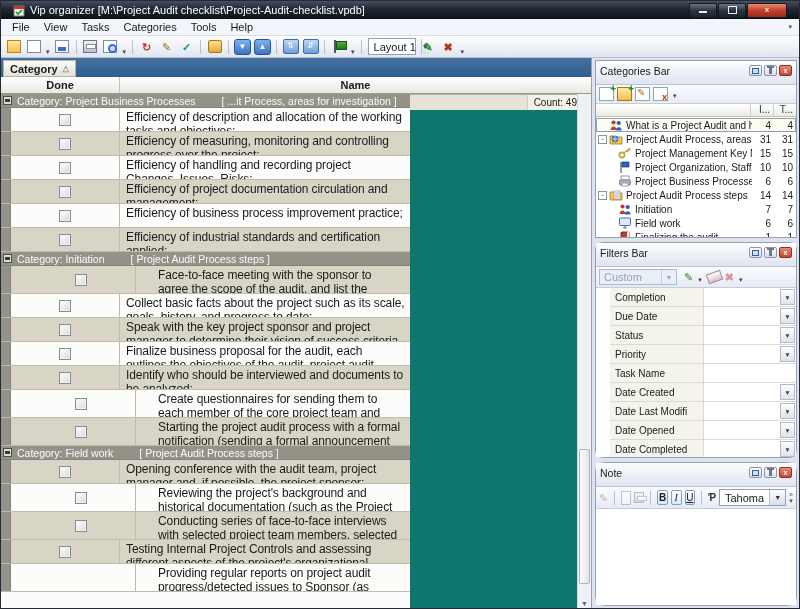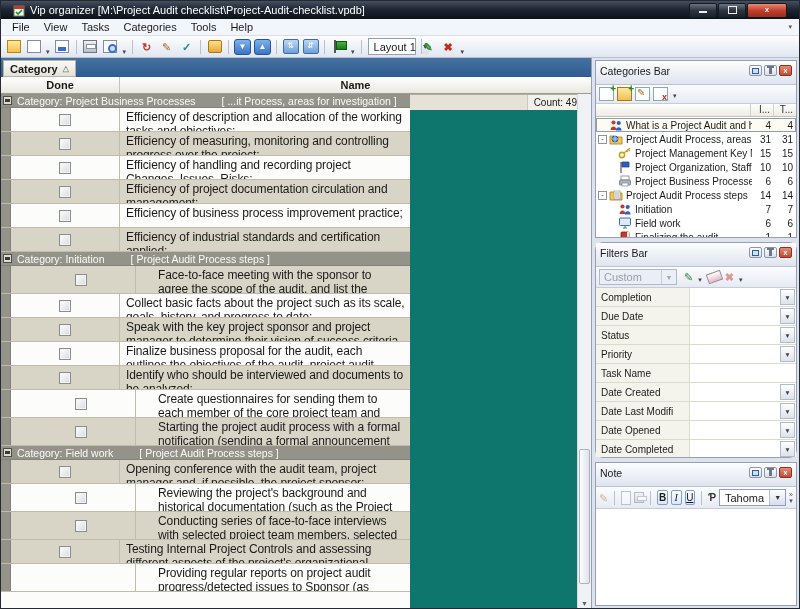--- a/index.html
+++ b/index.html
@@ -76,21 +76,21 @@
   .fdone{width:118px;height:100%;box-sizing:border-box;background:#e6e3d6;border-right:1px solid #ccc9bb;flex:none;}
   .ftext{padding-left:6px;font-size:10px;}
   .vscroll{width:13px;flex:none;background:#f0f1f4;border-left:1px solid #d4d7dd;position:relative;}
   .vthumb{position:absolute;left:1px;right:1px;top:69%;height:26%;background:linear-gradient(90deg,#fdfdfe,#dfe3ea);border:1px solid #aab3c2;border-radius:2px;}
   .varrow{position:absolute;left:0;right:0;bottom:1px;text-align:center;font-size:7px;color:#5a6170;}
   
   .side{flex:1;min-width:0;background:#dde3ee;padding:2px 2px 2px 3px;display:flex;flex-direction:column;gap:4px;}
   .panel{border:1px solid #97a0b1;background:#f4f4f0;display:flex;flex-direction:column;min-height:0;}
   .p-cats{height:176px;flex:none;}
   .p-filters{height:214px;flex:none;border-radius:8px;}
-  .p-note{flex:1;}
+  .p-note{flex:1;border-radius:10px;}
   .ptitle{height:15px;flex:none;background:linear-gradient(#fdfdfe,#dfe4ef);border-bottom:1px solid #bcc3d0;display:flex;align-items:flex-start;padding:4px 4px;font-size:10.5px;}
   .pbtns{margin-left:auto;display:flex;gap:2px;}
   .pbtn{width:13px;height:11px;box-sizing:border-box;border:1px solid #8c96a8;border-radius:2px;background:linear-gradient(#fff,#d8deea);display:flex;align-items:center;justify-content:center;}
   .pbtn .rbox{width:5px;height:4px;border:1px solid #2d5d9e;background:#cfe0f4;}
   .pbtn.pclose{background:linear-gradient(#e58a76,#c44a33);border-color:#8f2f1d;color:#fff;font-size:7px;font-weight:bold;line-height:9px;}
   .pin{width:3px;height:6px;background:#6b7687;position:relative;}
   .pin::before{content:"";position:absolute;top:-2px;left:-2px;width:7px;height:2px;background:#6b7687;}
   .ptoolbar{flex:none;background:linear-gradient(#fbfcfe,#e6eaf3);border-bottom:1px solid #c6cdd9;display:flex;align-items:center;padding:2px 3px;gap:3px;}
   .sbico{width:15px;height:14px;box-sizing:border-box;position:relative;display:inline-block;}
   .i-cat{background:#fff;border:1px solid #8aa;}
@@ -112,21 +112,21 @@
   .exp{width:9px;height:9px;box-sizing:border-box;border:1px solid #8a93a2;background:#fff;font-size:8px;line-height:6px;text-align:center;color:#333;margin-left:2px;flex:none;}
   .ind{width:11px;flex:none;}
   .ind2{width:13px;flex:none;border-left:1px dotted #b8bcc4;margin-left:6px;}
   .ti{width:14px;height:12px;flex:none;margin-left:2px;}
   .trow.sel{background:#fdfcf0;outline:1px solid #8d9bb3;outline-offset:-1px;}
   
   .fcombo{width:78px;height:16px;box-sizing:border-box;border:1px solid #aeb9cc;background:#e9eef7;color:#98a0ac;display:flex;align-items:center;}
   .fcombo .cval{flex:1;padding-left:4px;}
   .fcombo .cbtn{width:14px;height:100%;border-left:1px solid #c2cbda;display:flex;align-items:center;justify-content:center;font-size:7px;color:#9aa;}
   .i-eraser{width:13px;height:8px;background:linear-gradient(#fff,#e3b8c8);border:1px solid #9a8a94;transform:rotate(-20deg);display:inline-block;}
-  .frows{flex:1;background:#fff;overflow:hidden;}
+  .frows{flex:1;background:#fff;overflow:hidden;padding-left:14px;}
   .frow{height:19px;box-sizing:border-box;display:flex;border-bottom:1px solid #dcd9cf;align-items:stretch;background:#fff;}
   .flabel{width:88px;flex:none;background:#f4f3ec;border-right:1px solid #dcd9cf;display:flex;align-items:center;padding-left:5px;font-size:10px;overflow:hidden;white-space:nowrap;}
   .fval{flex:1;}
   .fbtn{width:15px;margin:1px;box-sizing:border-box;border:1px solid #b2bac8;background:linear-gradient(#fefefe,#dde2eb);display:flex;align-items:center;justify-content:center;font-size:6.5px;color:#444;flex:none;}
   
   .fmt{width:16px;height:15px;box-sizing:border-box;border:1px solid #7da0d0;border-radius:2px;background:linear-gradient(#ffffff,#d9e6f8);font-size:10px;display:flex;align-items:center;justify-content:center;}
   .fmt.b{font-weight:bold;}
   .fmt.i{font-style:italic;font-family:"Liberation Serif",serif;}
   .fmt.u{text-decoration:underline;}
   .fonticon{font-weight:bold;font-size:10px;color:#333;}

